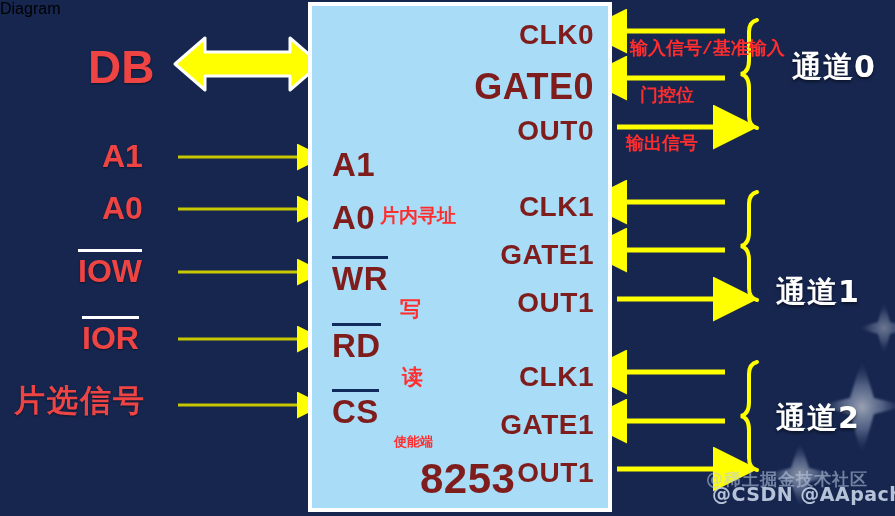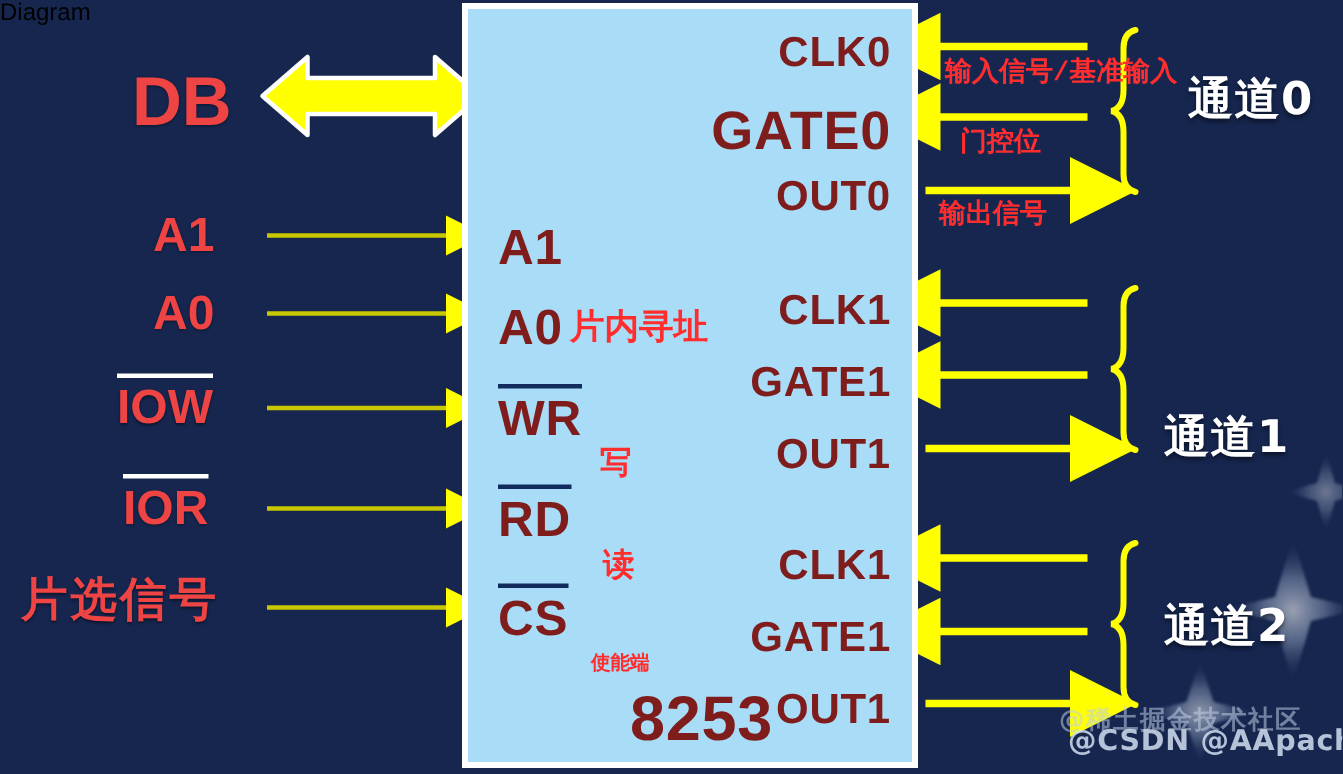--- a/index.html
+++ b/index.html
@@ -134,21 +134,21 @@
       <path d="M757,20 q-8,2 -8,12 l0,28 q0,12 -8,14 q8,2 8,14 l0,28 q0,10 8,12"></path>
       <path d="M757,192 q-8,2 -8,12 l0,28 q0,12 -8,14 q8,2 8,14 l0,28 q0,10 8,12"></path>
       <path d="M757,362 q-8,2 -8,12 l0,28 q0,12 -8,14 q8,2 8,14 l0,28 q0,10 8,12"></path>
     </g>
   </svg>
 
   <div id="chip">
 
 
     <div class="chip-label" style="left:20px;top:142px;font-size:33px;">A1</div>
-    <div class="red-note" style="left:68px;top:170px;font-size:23px;">片内寻址</div>
+    <div class="red-note" style="left:68px;top:170px;font-size:19px;">片内寻址</div>
 
     <div class="chip-label" style="left:20px;top:195px;font-size:33px;">A0</div>
 
     <div class="chip-label" style="left:20px;top:256px;font-size:33px;">
       <span class="ovl">WR</span>
     </div>
     <div class="red-note" style="left:88px;top:262px;font-size:21px;">写</div>
 
     <div class="chip-label" style="left:20px;top:323px;font-size:33px;">
       <span class="ovl">RD</span>

